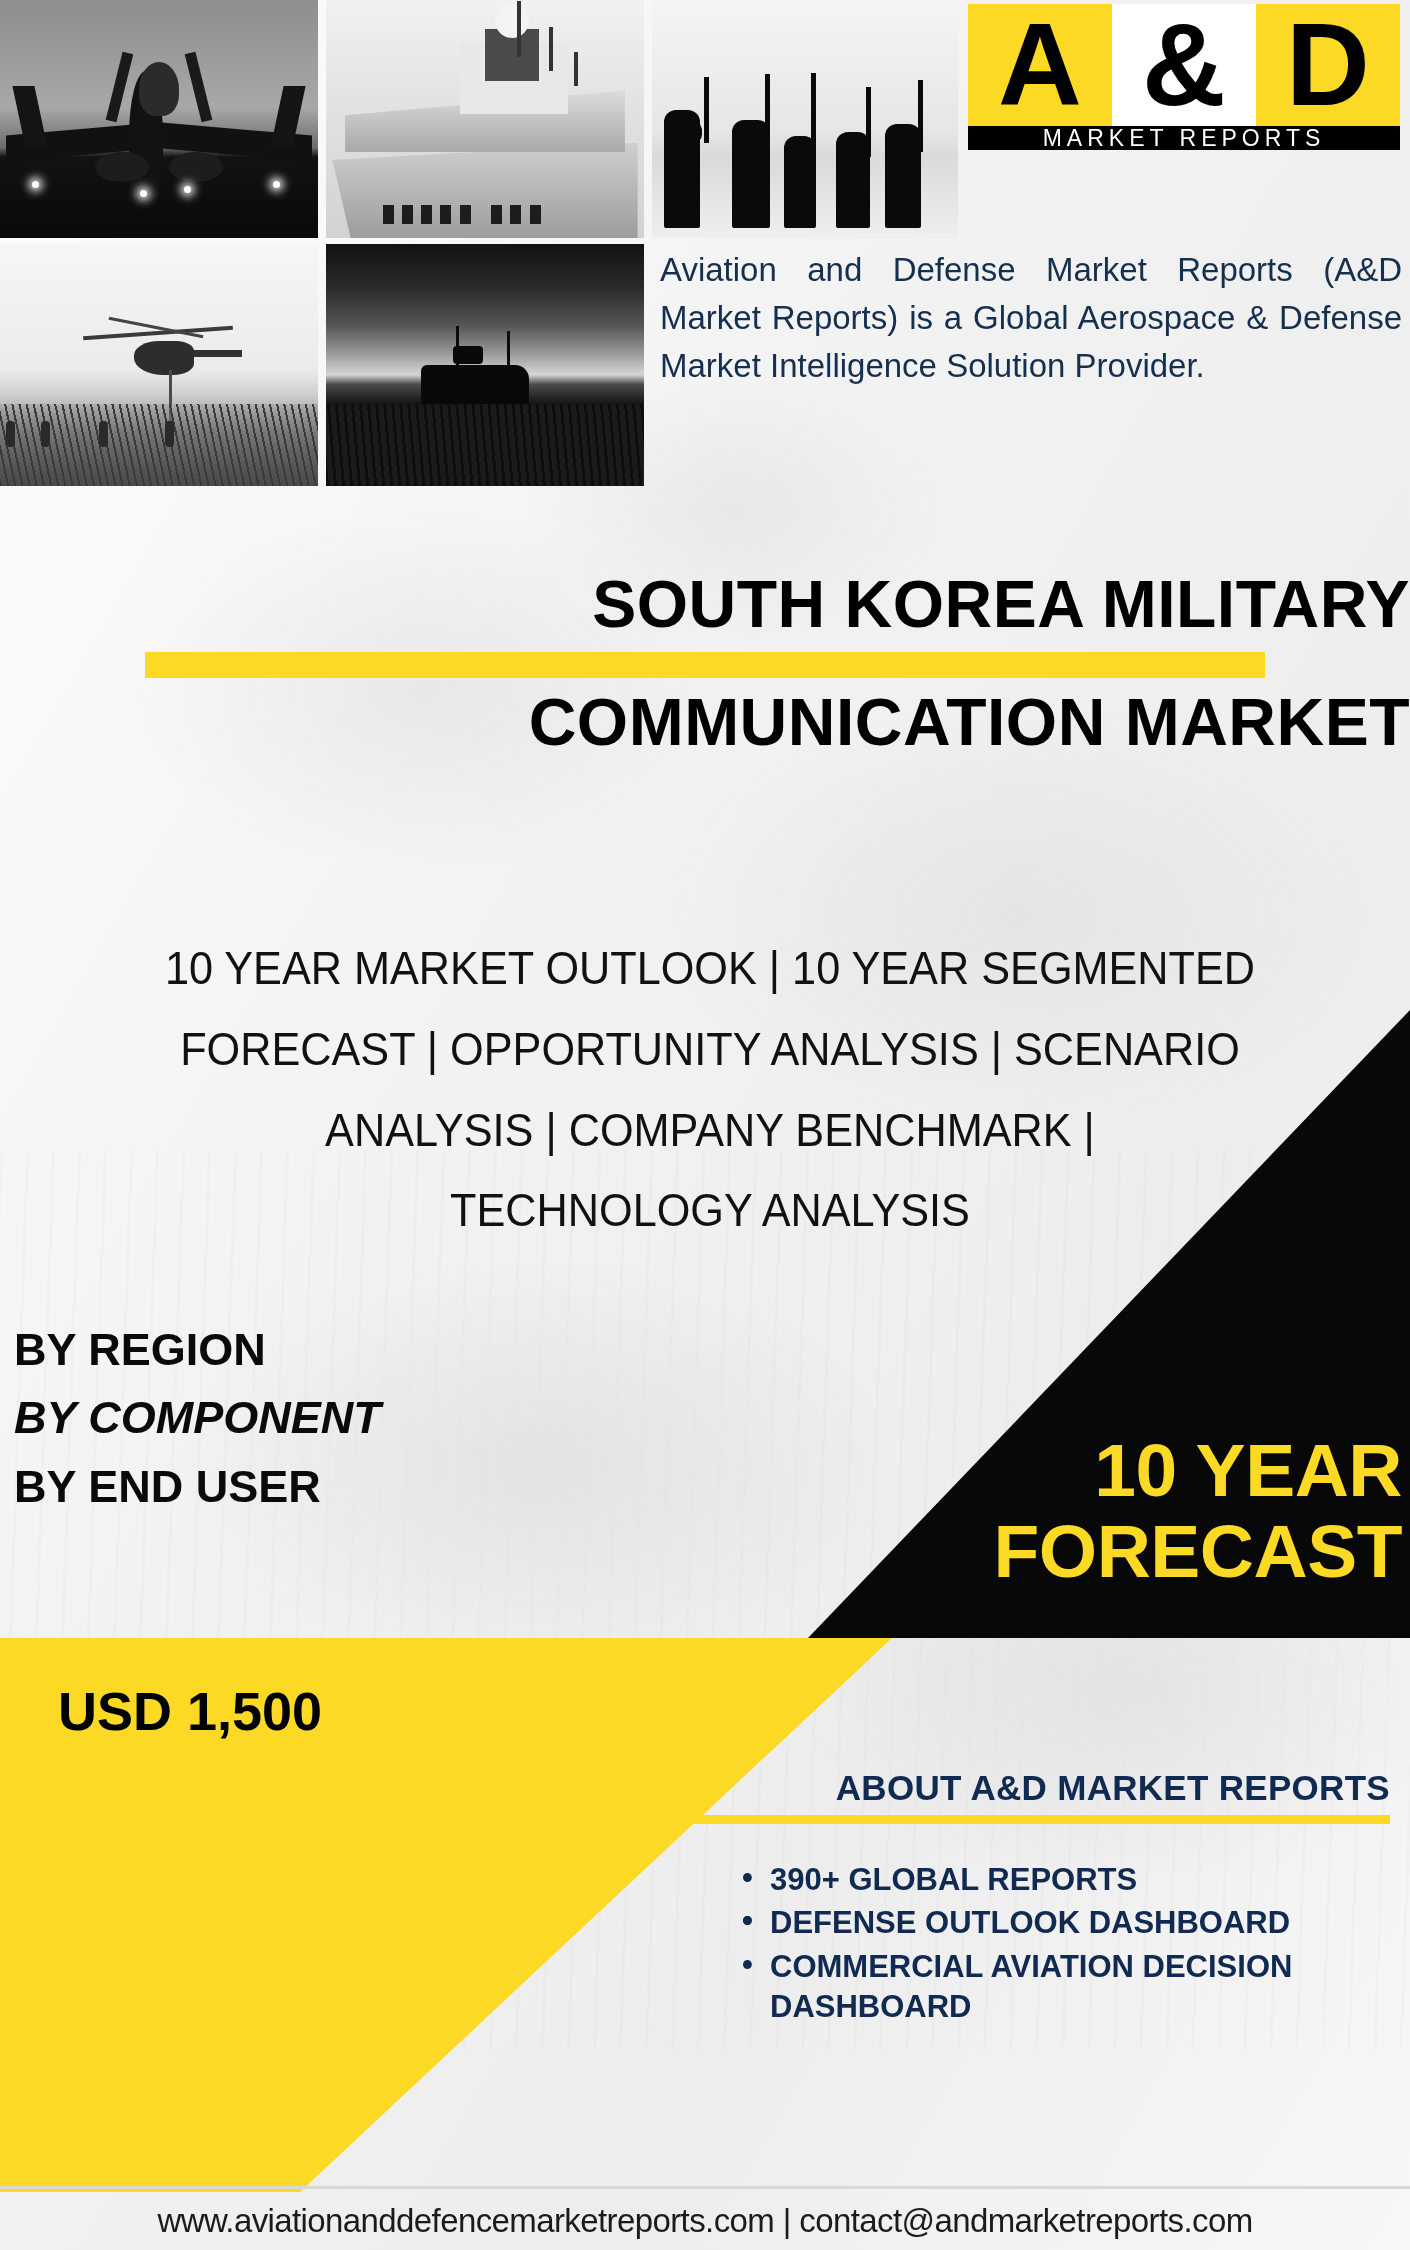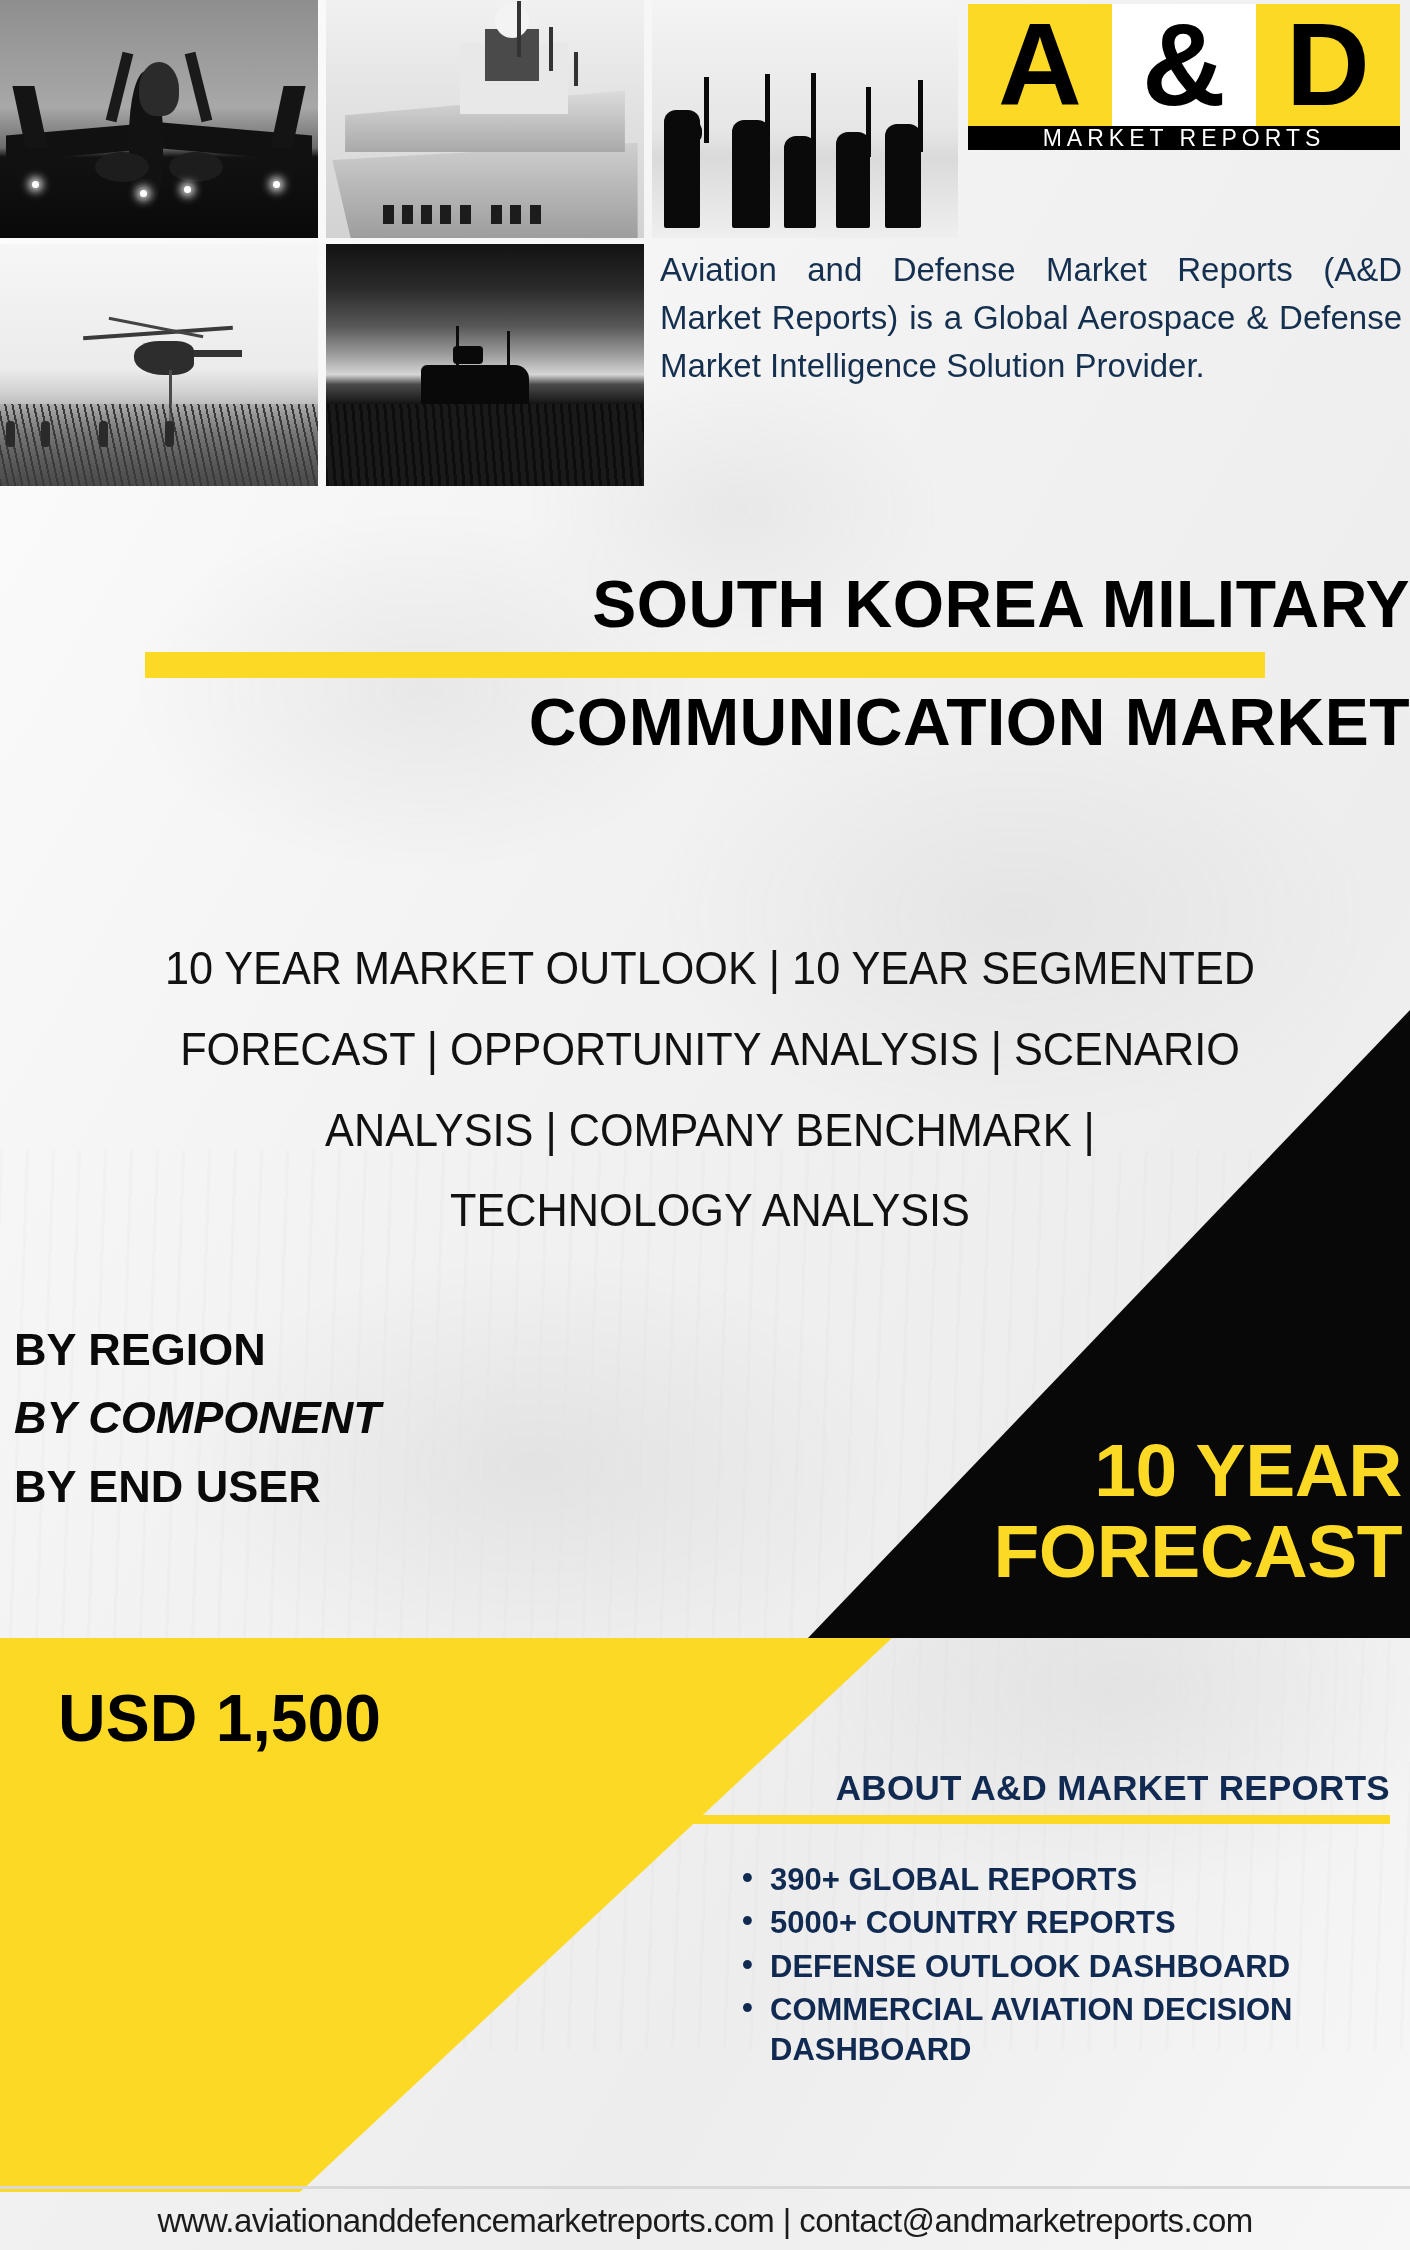--- a/index.html
+++ b/index.html
@@ -132,21 +132,21 @@
     clip-path:polygon(1410px 1010px, 1410px 1638px, 808px 1638px);}
   .fc{position:absolute;right:8px;top:1430px;width:760px;text-align:right;
     color:#FCD925;font-size:75px;font-weight:bold;line-height:1.08;
     letter-spacing:-.5px;}
 
   
   .ylw{position:absolute;left:0;top:0;width:1410px;height:2250px;
     background:#FCD925;
     clip-path:polygon(0 1638px, 892px 1638px, 300px 2192px, 0 2192px);}
   .price{position:absolute;left:58px;top:1680px;
-    font-size:66px;font-weight:bold;color:#000;letter-spacing:0px;}
+    font-size:54px;font-weight:bold;color:#000;letter-spacing:0px;}
 
   
   .about{position:absolute;left:660px;top:1768px;width:730px;}
   .about-h{font-size:35px;font-weight:bold;color:#112a52;letter-spacing:.3px;
     text-align:right;}
   .about-rule{height:9px;background:#FCD925;margin-top:7px;width:100%;}
   .blist{list-style:none;margin:36px 0 0 0;padding:0 6px 0 110px;}
   .blist li{position:relative;font-size:31px;font-weight:bold;color:#112a52;
     line-height:1.30;margin-bottom:3px;}
   .blist li .bul{position:absolute;left:-28px;top:-2px;font-size:31px;}
@@ -289,21 +289,20 @@
   <div class="about">
     <div class="about-h">ABOUT A&amp;D MARKET REPORTS</div>
     <div class="about-rule"></div>
     <ul class="blist">
       <li>
         <span class="bul">•</span>
         <span>390+ GLOBAL REPORTS</span>
       </li>
       <li>
         <span class="bul">•</span>
-        <span>5000+ COUNTRY REPORTS</span>
       </li>
       <li>
         <span class="bul">•</span>
         <span>DEFENSE OUTLOOK DASHBOARD</span>
       </li>
       <li>
         <span class="bul">•</span>
         <span>COMMERCIAL AVIATION DECISION DASHBOARD</span>
       </li>
     </ul>

